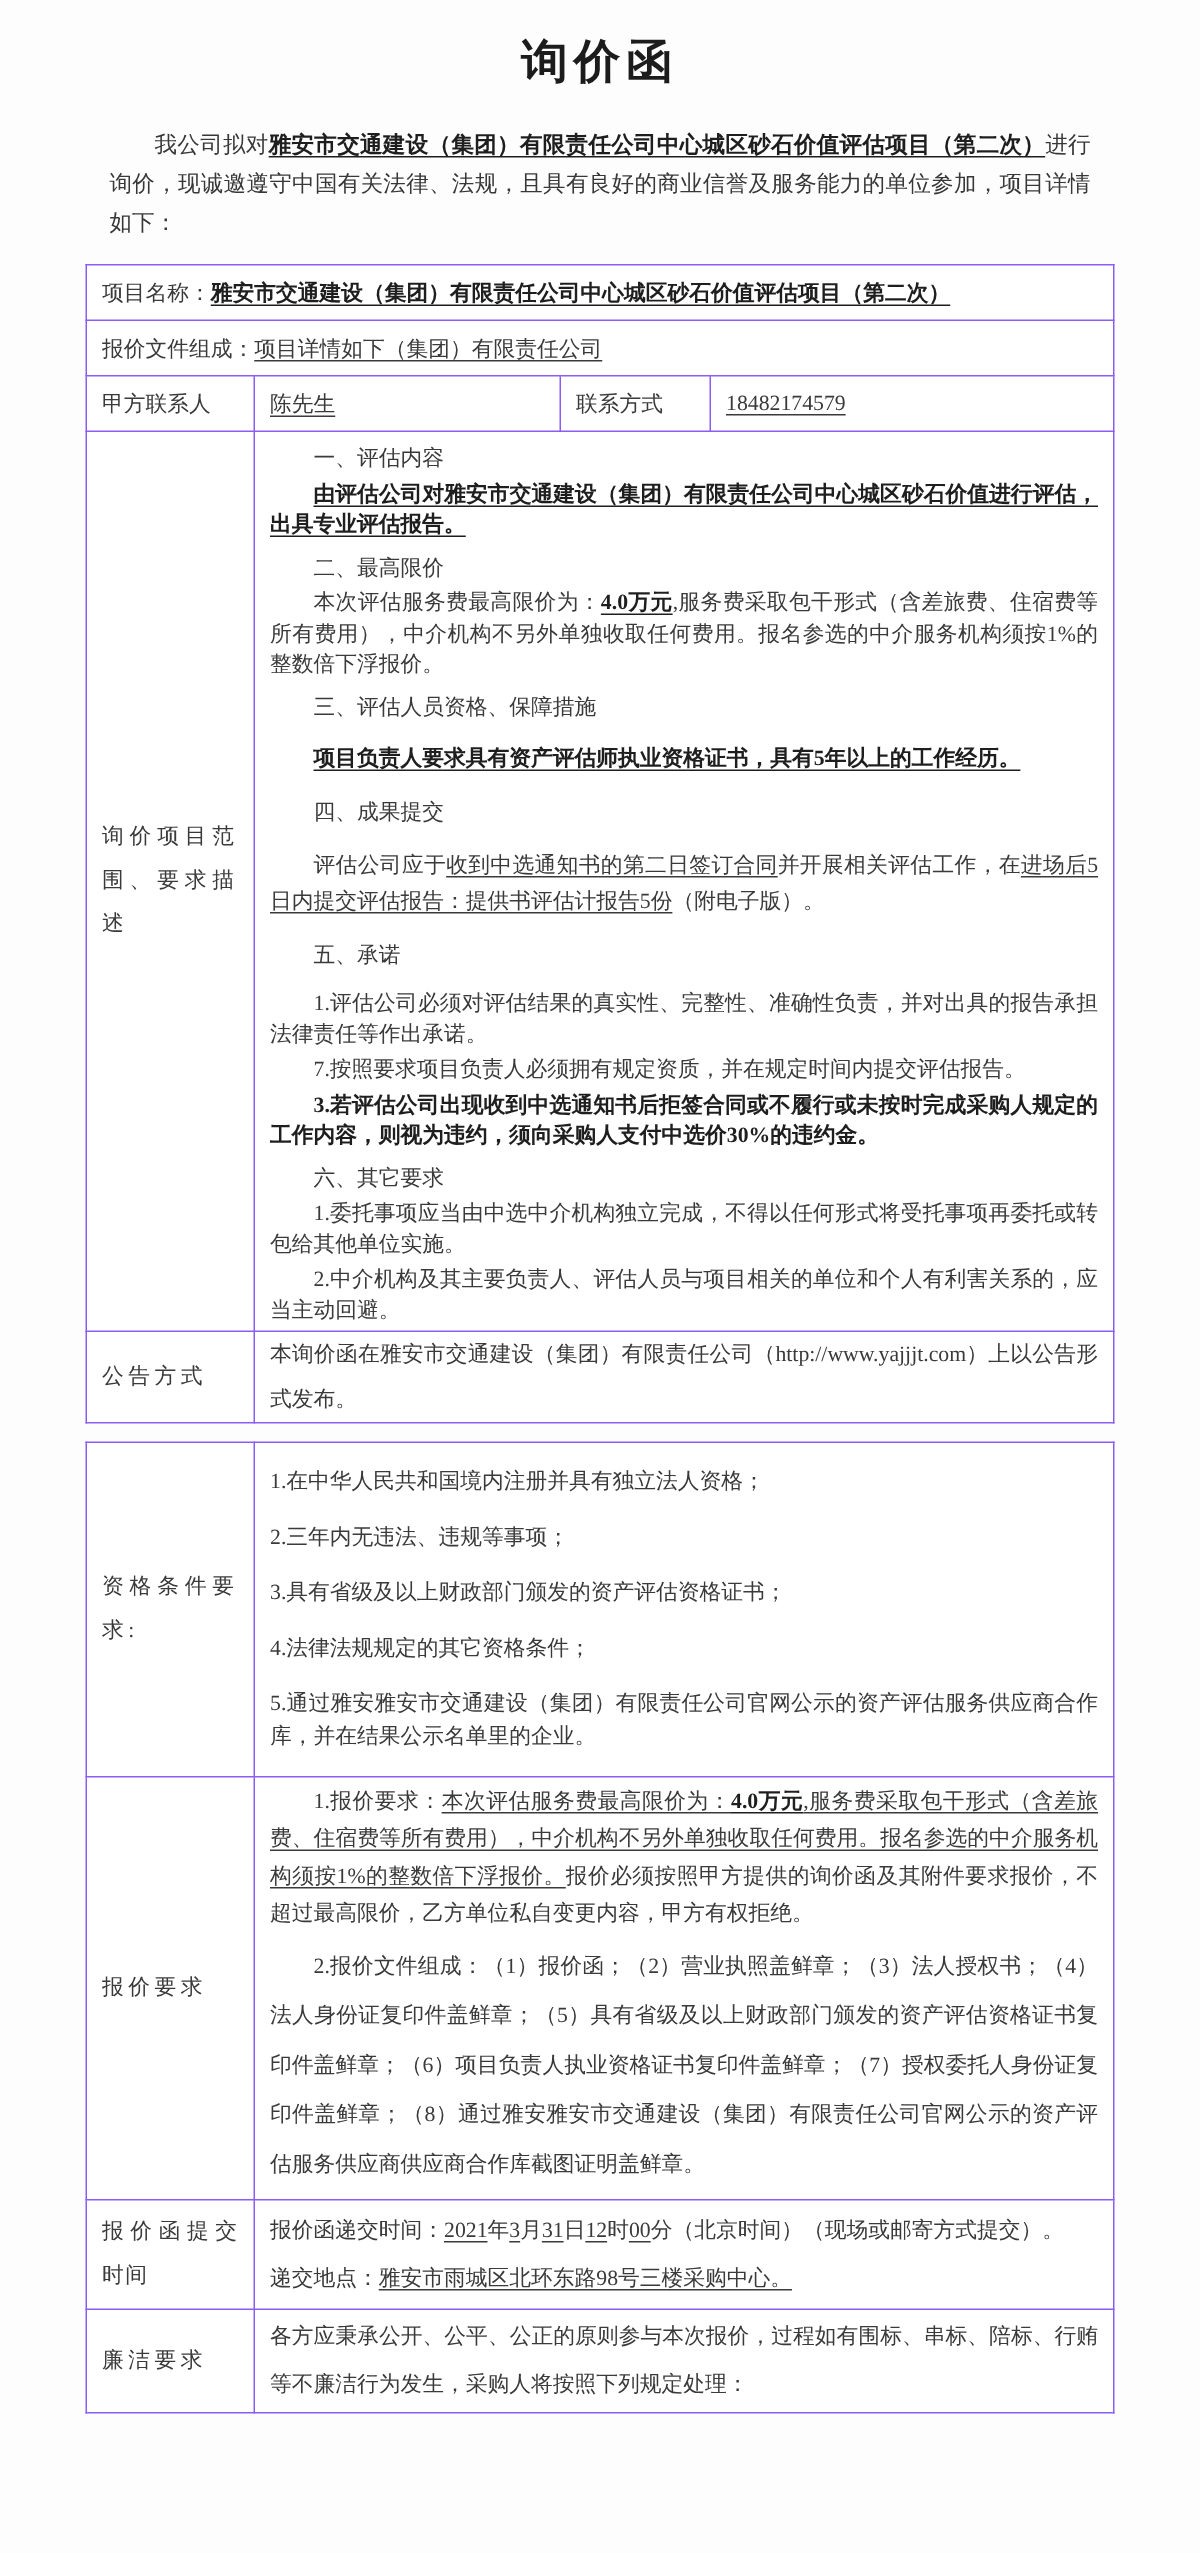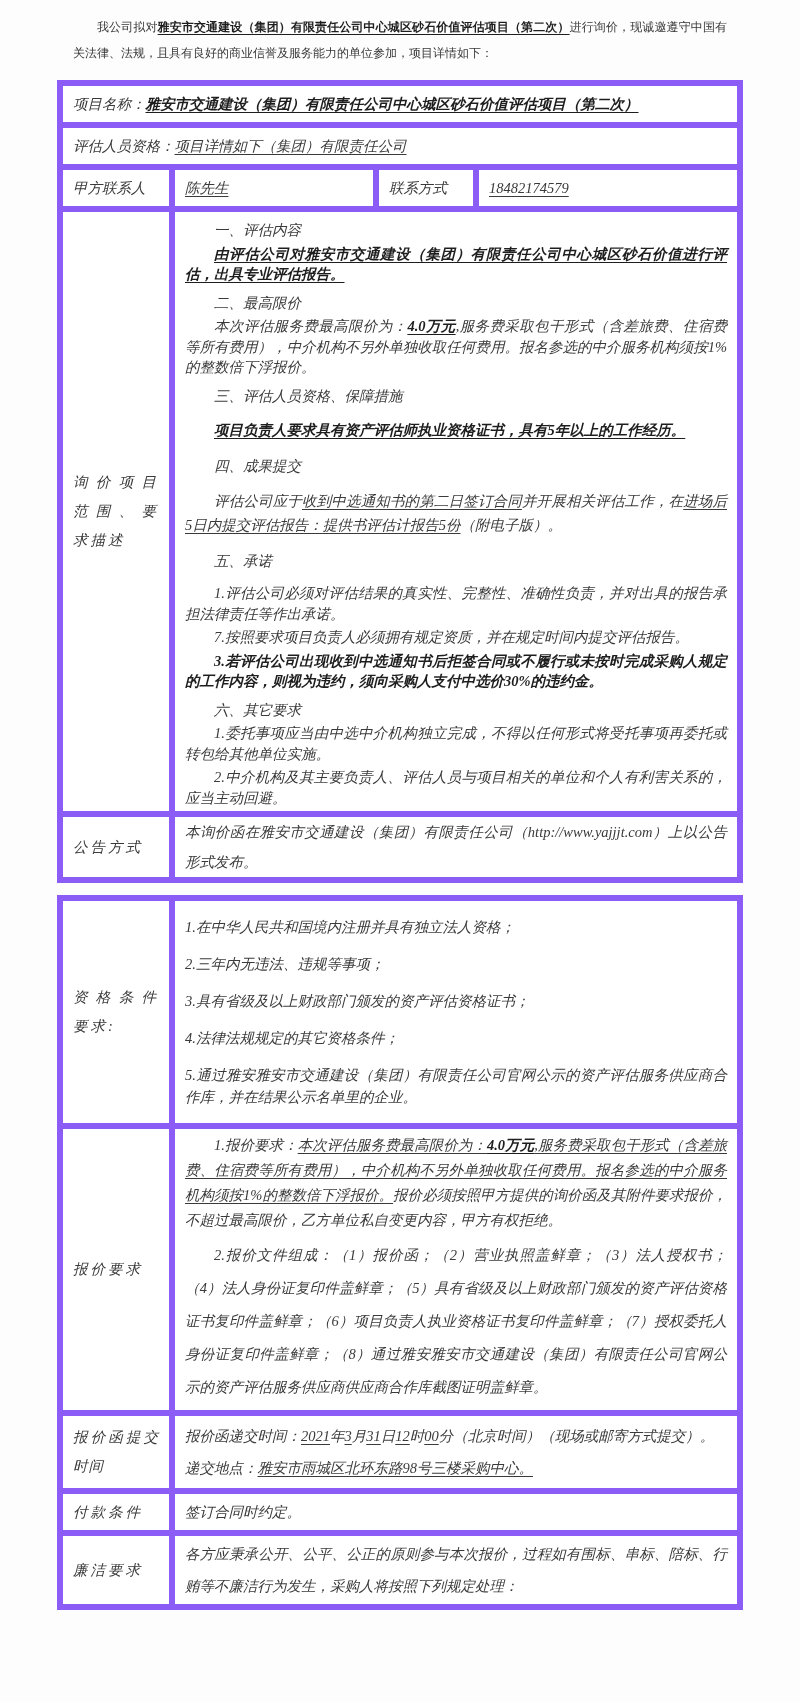--- a/index.html
+++ b/index.html
@@ -14,42 +14,41 @@
   .title{
     margin:6px 0 22px 0;
     text-align:center;
     font-size:31px;
     font-weight:700;
     color:#1c1c1c;
     letter-spacing:4px;
   }
   .intro{
     margin:0 16px 14px 16px;
-    font-size:12px;
+    font-size:15px;
     line-height:26px;
     text-align:justify;
     text-indent:2em;
     color:#383838;
   }
   .b{font-weight:700;color:#1e1e1e;}
   .u{text-decoration:underline;text-underline-offset:3px;}
   table.doc{
     width:100%;
     border-collapse:collapse;
     table-layout:fixed;
     background:#fff;
     font-size:14.5px;
     color:#3a3a3a;
   }
   table.doc td{
-    border:6px solid #8b5cf6;
+    border:1px solid #8b5cf6;
     padding:0 10px;
     vertical-align:middle;
     text-align:justify;
-    font-style:italic;
   }
   .gap{height:12px;}
   .rowline{height:36px;}
   .rlabel{
     letter-spacing:3px;
     line-height:2;
     text-align:left;
   }
   .rlabel.ls1{letter-spacing:1px;}
   .scope-cell p{margin:3px 0;line-height:20.5px;text-indent:2em;}
@@ -61,36 +60,37 @@
   .quote-cell p.p1{margin:4px 0;line-height:25px;text-indent:2em;}
   .quote-cell p.p2{margin:6px 0;line-height:33px;text-indent:2em;}
   .submit-cell p{margin:8px 0;line-height:24px;}
   .integrity-cell p{margin:2px 0;line-height:32px;}
 </style>
 </head>
 <body>
 
 <div class="page">
 
+  <h1 class="title">询价函</h1>
 
   <p class="intro"><span>我公司拟对</span><span class="b u">雅安市交通建设（集团）有限责任公司中心城区砂石价值评估项目（第二次）</span><span>进行询价，现诚邀遵守中国有关法律、法规，且具有良好的商业信誉及服务能力的单位参加，项目详情如下：</span></p>
 
   <table class="doc">
     <colgroup>
         <col style="width:112px">
         <col style="width:204px">
         <col style="width:100px">
         <col>
       </colgroup>
     <tbody>
         <tr>
       <td colspan="4" class="rowline"><span>项目名称：</span><span class="b u">雅安市交通建设（集团）有限责任公司中心城区砂石价值评估项目（第二次）</span></td>
     </tr>
     <tr>
-      <td colspan="4" class="rowline"><span>评估人员资格：</span><span class="u">项目详情如下（集团）有限责任公司</span></td>
+      <td colspan="4" class="rowline"><span>报价文件组成：</span><span class="u">项目详情如下（集团）有限责任公司</span></td>
     </tr>
     <tr>
       <td class="rowline">甲方联系人</td>
       <td><span class="u">陈先生</span></td>
       <td>联系方式</td>
       <td><span class="u">18482174579</span></td>
     </tr>
     <tr>
       <td class="rlabel">询价项目范围、要求描述</td>
       <td colspan="3" class="scope-cell">
@@ -144,24 +144,20 @@
       </td>
     </tr>
     <tr>
       <td class="rlabel ls1">报价函提交时间</td>
       <td class="submit-cell">
         <p><span>报价函递交时间：</span><span class="u">2021</span><span>年</span><span class="u">3</span><span>月</span><span class="u">31</span><span>日</span><span class="u">12</span><span>时</span><span class="u">00</span><span>分</span><span>（北京时间）（现场或邮寄方式提交）。</span></p>
         <p><span>递交地点：</span><span class="u">雅安市雨城区北环东路98号三楼采购中心。</span></p>
       </td>
     </tr>
     <tr>
-      <td class="rlabel rowline">付款条件</td>
-      <td>签订合同时约定。</td>
-    </tr>
-    <tr>
       <td class="rlabel">廉洁要求</td>
       <td class="integrity-cell">
         <p>各方应秉承公开、公平、公正的原则参与本次报价，过程如有围标、串标、陪标、行贿等不廉洁行为发生，采购人将按照下列规定处理：</p>
 
       </td>
     </tr>
   </tbody>
     </table>
 
 </div>

